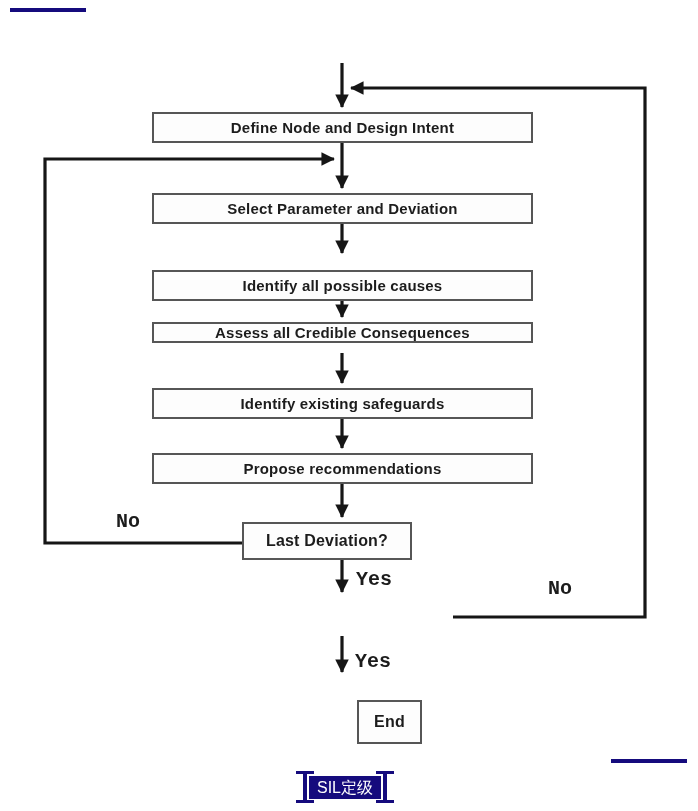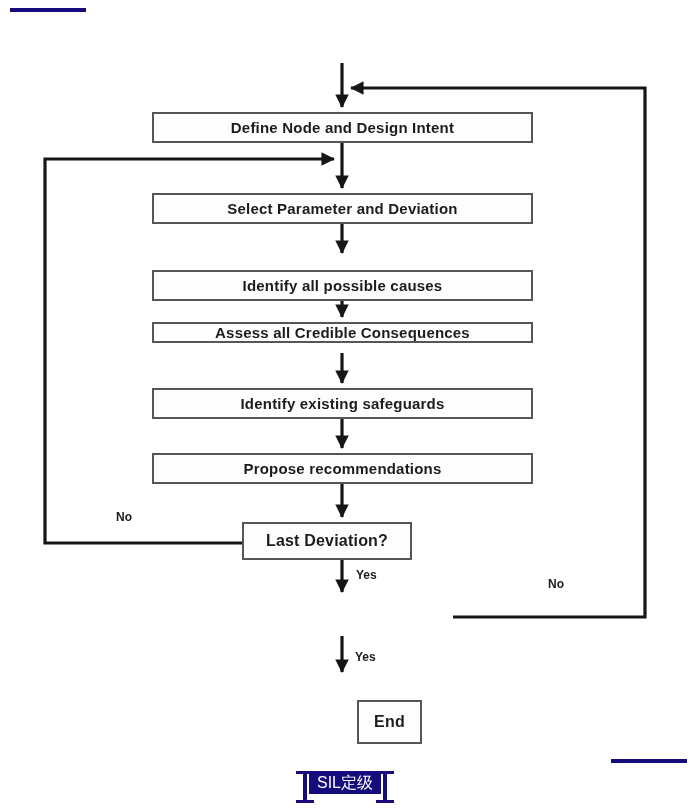--- a/index.html
+++ b/index.html
@@ -63,36 +63,37 @@
   #node-safeguards  { left: 152px; top: 388px; width: 381px; height: 31px; }
   #node-propose     { left: 152px; top: 453px; width: 381px; height: 31px; }
   #node-last-deviation { left: 242px; top: 522px; width: 170px; height: 38px; font-size: 16px; }
   #node-last-node      { left: 242px; top: 597px; width: 211px; height: 39px; font-size: 16px; }
   #node-end            { left: 309px; top: 700px; width: 65px;  height: 44px; font-size: 16px; margin-left: 48px; }
 
   
   .edge-label {
     position: absolute;
     font-weight: bold;
-    font-size: 12px;
+    font-size: 20px;
     color: var(--text, #1c1c1c);
+    font-family: Liberation Mono, monospace;
   }
   #label-no-left  { left: 116px; top: 510px; }
   #label-yes-deviation { left: 356px; top: 568px; }
   #label-no-right { left: 548px; top: 577px; }
   #label-yes-node { left: 355px; top: 650px; }
 
   
   #sil-badge-wrap {
     position: absolute;
     left: 303px;
     top: 771px;
     height: 32px;
     display: flex;
-    align-items: flex-start;
+    align-items: center;
   }
   .sil-bracket {
     position: relative;
     width: 4px;
     height: 32px;
     background: var(--navy, #150b7d);
   }
   .sil-bracket::before,
   .sil-bracket::after {
     content: "";

